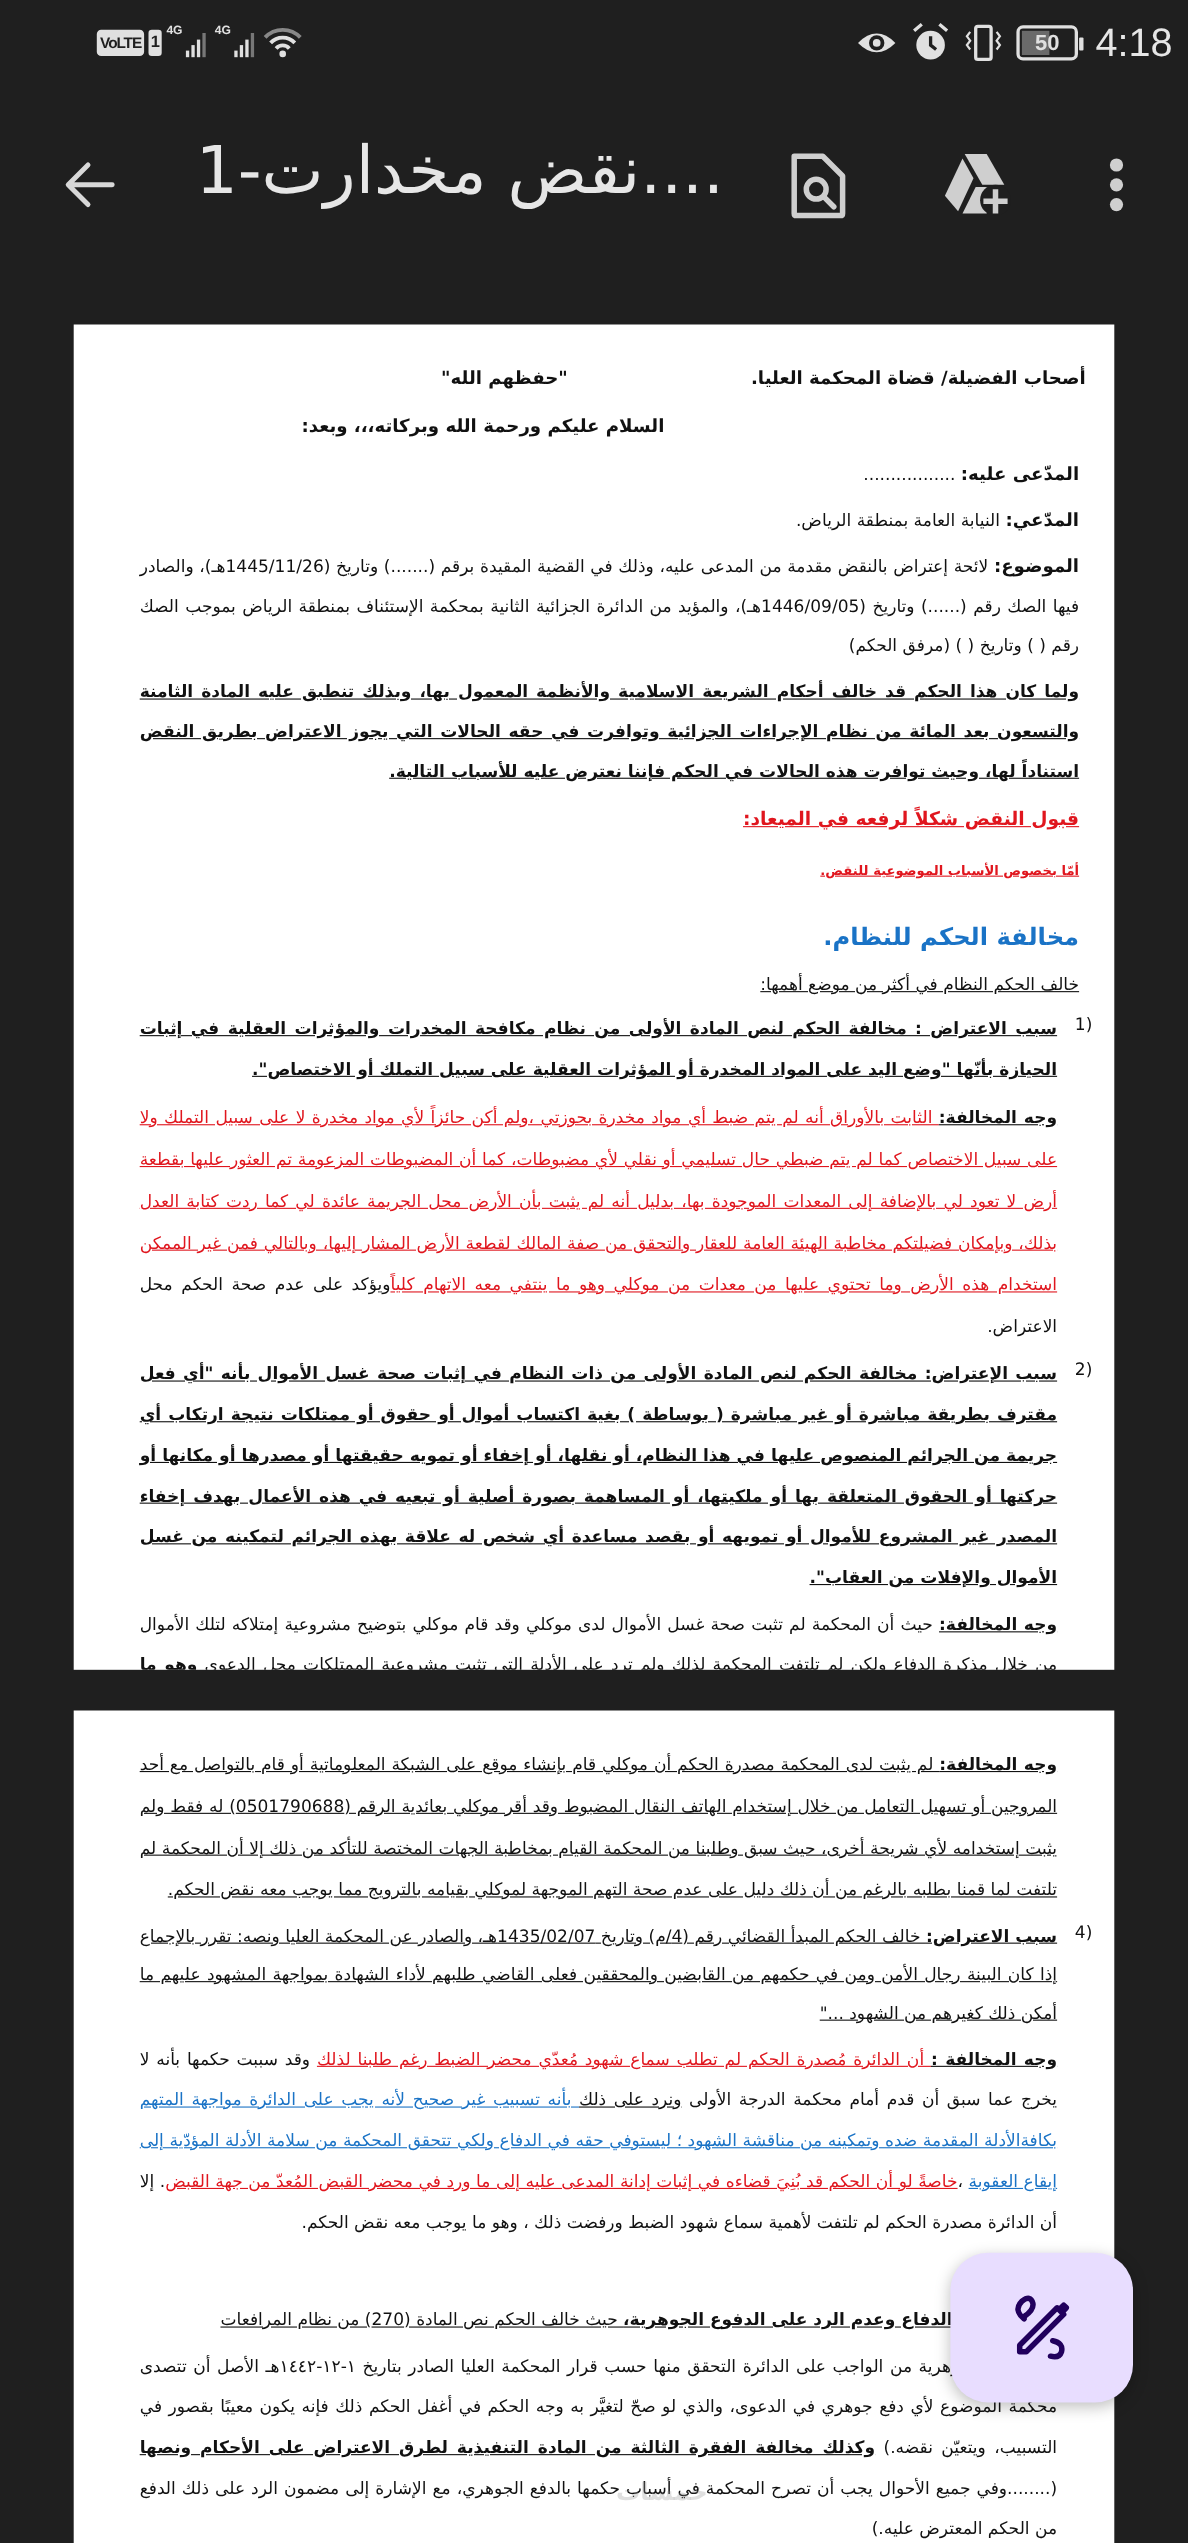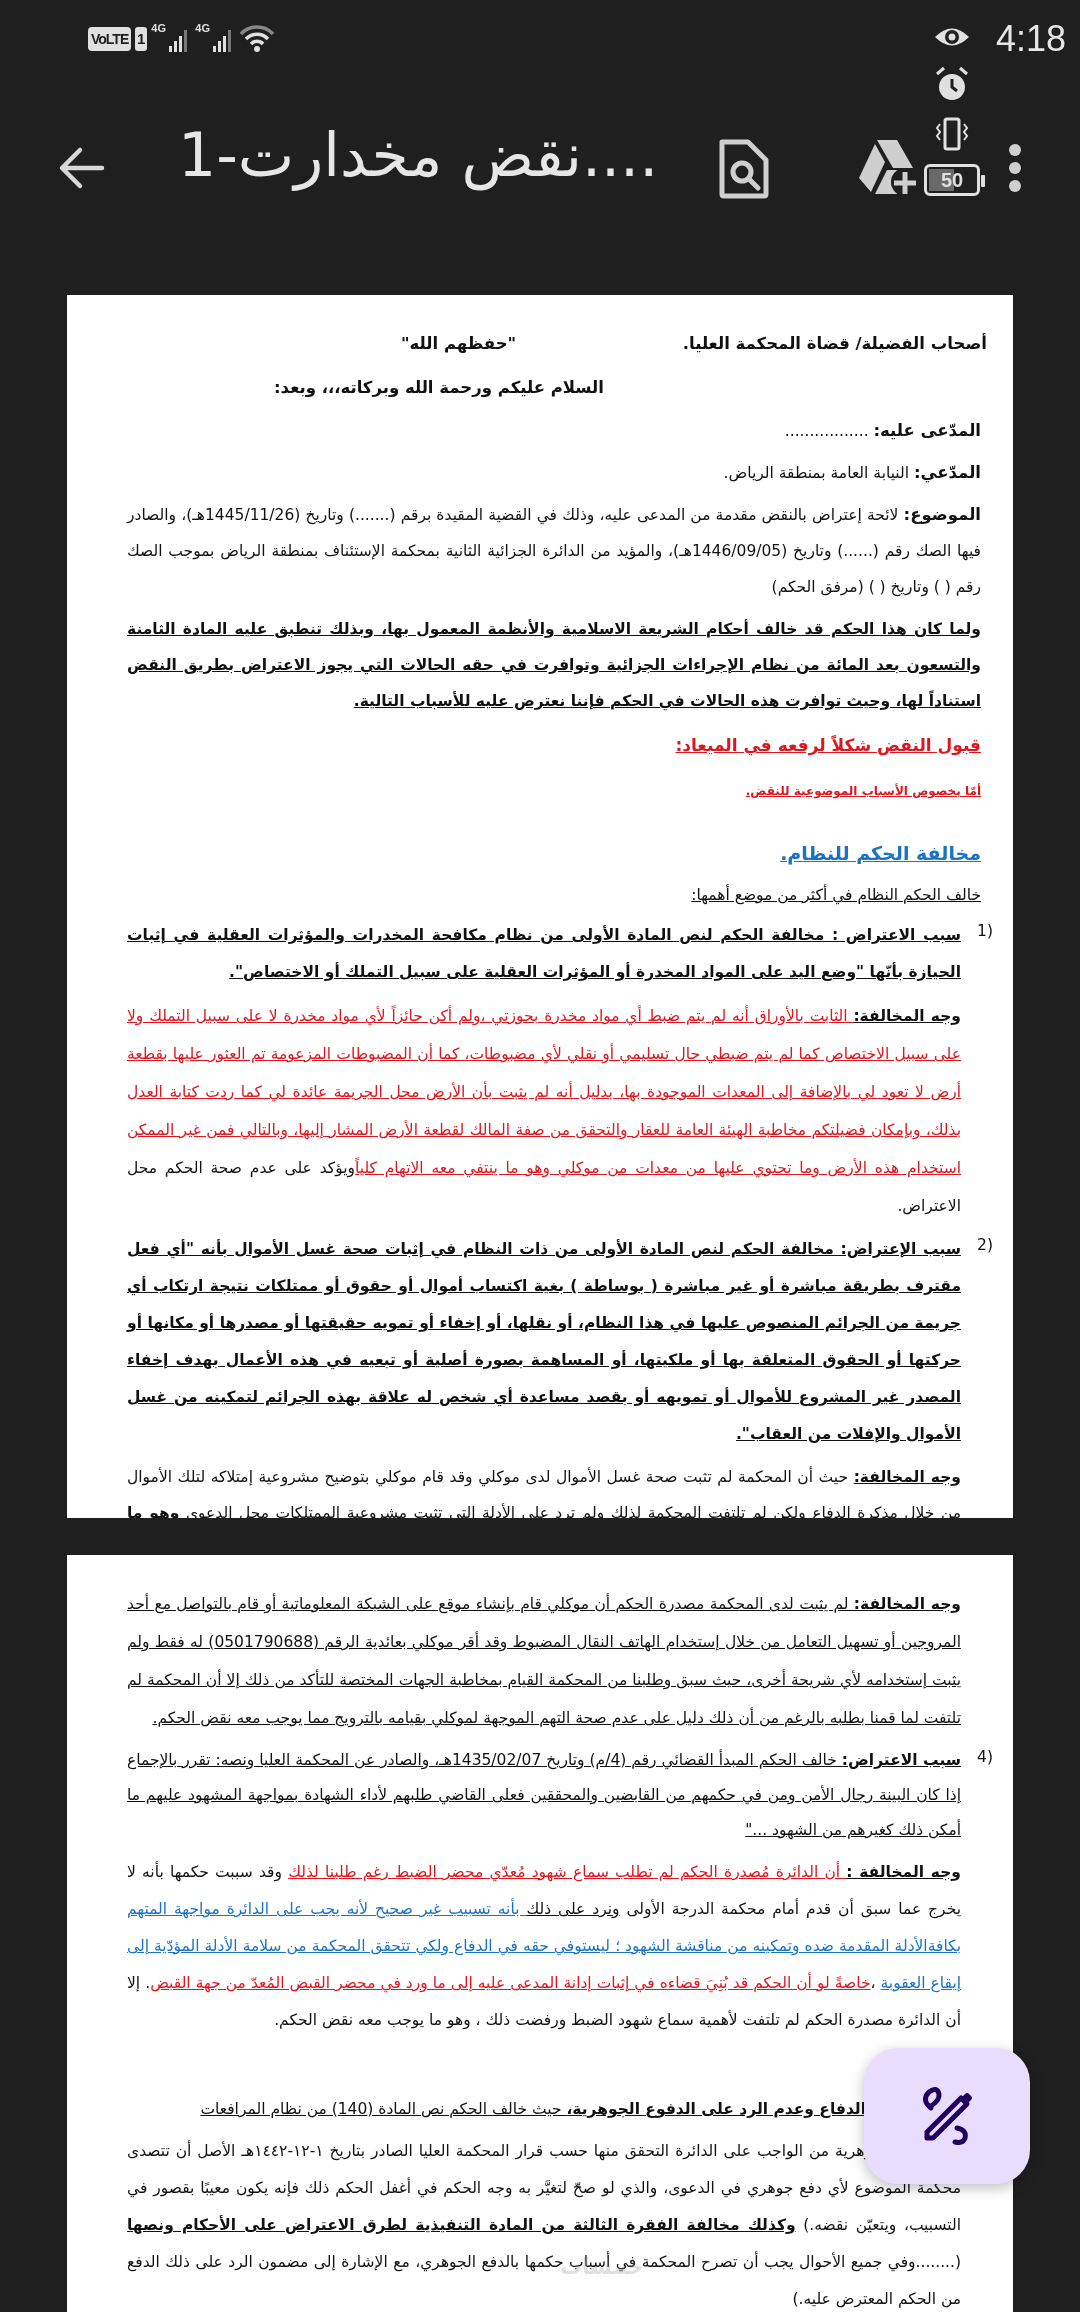--- a/index.html
+++ b/index.html
@@ -10,21 +10,21 @@
   
   .status-bar { position:absolute; left:0; top:0; width:1080px; height:80px; }
   .sb-left { position:absolute; left:88px; top:24px; display:flex; align-items:center; gap:4px; }
   .volte { background:#e0e0e0; color:#1f1f1f; font:bold 14px "Liberation Sans", sans-serif; padding:4px 3px; border-radius:4px; letter-spacing:-1px; }
   .sim { background:#e0e0e0; color:#1f1f1f; font:bold 15px "Liberation Sans", sans-serif; width:12px; height:24px; border-radius:3px; text-align:center; line-height:24px; }
   .sig { position:relative; width:40px; height:30px; }
   .sig .tag { position:absolute; left:0; top:-2px; font:bold 11px "Liberation Sans", sans-serif; color:#e0e0e0; }
   .sig .bars { position:absolute; right:4px; bottom:2px; display:flex; align-items:flex-end; gap:2px; }
   .sig .bars i { display:block; width:3px; background:#e0e0e0; }
   .wifi { width:36px; height:30px; }
-  .sb-right { position:absolute; right:100px; top:20px; display:flex; align-items:center; gap:12px;flex-direction:column; }
+  .sb-right { position:absolute; right:100px; top:20px; display:flex; align-items:center; gap:12px; }
   .time { font:36px "Liberation Sans", sans-serif; color:#e6e6e6; position:absolute; right:14px; top:18px;text-align:right; }
   .sb-right svg { display:block; }
   .battery { width:56px; height:32px; border:3px solid #e0e0e0; border-radius:6px; box-sizing:border-box; position:relative; }
   .battery .fill { position:absolute; left:2px; top:2px; bottom:2px; width:50%; background:#6a6a6a; }
   .battery .lvl { position:absolute; inset:0; text-align:center; font:bold 20px "Liberation Sans", sans-serif; color:#e0e0e0; line-height:26px; }
   .battery::after { content:""; position:absolute; right:-8px; top:8px; width:4px; height:12px; background:#e0e0e0; border-radius:1px; }
 
   
   .app-bar { position:absolute; left:0; top:80px; width:1080px; height:170px; }
   .back-btn { position:absolute; left:54px; top:60px; width:56px; height:56px; }
@@ -45,21 +45,21 @@
   p { margin:6px; }
   .b { font-weight:bold; }
   .u { text-decoration:underline; }
   .red { color:#e0161e; }
   .blue { color:#1a73c6; }
   .center { }
   .just { text-align:justify; }
   .row { display:flex; justify-content:space-between; }
   .head-line { font-weight:bold; font-size:16.5px; line-height:38px; }
   .greet { font-weight:bold; font-size:16.5px; line-height:38px; padding-right:230px; text-align:center; }
-  .sec-title { font-weight:bold; text-decoration:underline; font-size:19px; line-height:40px; }
+  .sec-title { font-weight:bold; font-size:22px; line-height:40px; }
   .item { position:relative; padding-right:20px; }
   .item .num { position:absolute; right:-6px; top:0; font-weight:normal; direction:ltr; }
   .sp { height:10px; }
   .sp2 { height:40px; }
 
   
   .fab { position:absolute; left:864px; top:2048px; width:166px; height:136px; background:#e8ddff; border-radius:34px;
          box-shadow:0 4px 14px rgba(0,0,0,0.25); display:flex; align-items:center; justify-content:center; }
   .watermark { position:absolute; left:560px; top:2254px; font-size:22px; color:rgba(150,150,150,0.3); font-weight:bold; }
 </style>
@@ -191,21 +191,21 @@
     <div class="item">
       <p class="just u" style="line-height:38px"><span class="b">وجه المخالفة:</span><span> لم يثبت لدى المحكمة مصدرة الحكم أن موكلي قام بإنشاء موقع على الشبكة المعلوماتية أو قام بالتواصل  مع أحد المروجين أو تسهيل التعامل من خلال إستخدام الهاتف النقال المضبوط وقد أقر موكلي بعائدية الرقم (0501790688) له فقط ولم يثبت إستخدامه لأي شريحة أخرى، حيث سبق وطلبنا من المحكمة القيام بمخاطبة الجهات المختصة للتأكد من ذلك إلا أن المحكمة لم تلتفت لما قمنا بطلبه بالرغم من أن ذلك دليل على عدم صحة التهم الموجهة لموكلي بقيامه بالترويج مما يوجب معه نقض الحكم.</span></p>
     </div>
     <div class="item">
       <span class="num b">4)</span>
       <p class="just u" style="line-height:35px"><span class="b">سبب الاعتراض:</span><span> خالف الحكم المبدأ القضائي رقم (4/م) وتاريخ 1435/02/07هـ، والصادر عن المحكمة العليا ونصه: تقرر بالإجماع إذا كان البينة رجال الأمن ومن في حكمهم من القابضين والمحققين فعلى القاضي طلبهم لأداء الشهادة بمواجهة المشهود عليهم ما أمكن ذلك كغيرهم من الشهود ..."</span></p>
       <p class="just" style="line-height:37px"><span class="b u">وجه المخالفة :</span><span class="u red"> أن الدائرة مُصدرة الحكم لم تطلب سماع شهود مُعدّي محضر الضبط رغم طلبنا لذلك</span><span> وقد سببت حكمها بأنه لا يخرج عما سبق أن قدم أمام محكمة الدرجة الأولى </span><span class="u">ونرد على ذلك</span><span class="u blue"> بأنه تسبيب غير صحيح لأنه يجب على الدائرة مواجهة المتهم بكافةالأدلة المقدمة ضده وتمكينه من مناقشة الشهود ؛ ليستوفي حقه في الدفاع ولكي تتحقق المحكمة من سلامة الأدلة المؤدّية إلى إيقاع العقوبة</span><span> ،</span><span class="u red">خاصةً لو أن الحكم قد بُنِيَ قضاءه في إثبات إدانة المدعى عليه إلى ما ورد في محضر القبض المُعدّ من جهة القبض</span><span>. إلا أن الدائرة مصدرة الحكم لم تلتفت لأهمية سماع شهود الضبط ورفضت ذلك ، وهو ما يوجب معه نقض الحكم.</span></p>
     </div>
     <div class="sp2"></div>
     <div class="item">
-      <p class="just" style="line-height:36px"><span class="b u">الإخلال بحق الدفاع وعدم الرد على الدفوع الجوهرية،</span><span class="u"> حيث خالف الحكم نص المادة (140) من نظام المرافعات</span></p>
+      <p class="just" style="line-height:36px"><span class="b u">الإخلال بحق الدفاع وعدم الرد على الدفوع الجوهرية،</span><span class="u"> حيث خالف الحكم نص المادة (270) من نظام المرافعات</span></p>
       <p class="just" style="line-height:37px"><span>إن الدفوع الجوهرية من الواجب على الدائرة التحقق منها حسب قرار المحكمة العليا الصادر بتاريخ ١-١٢-١٤٤٢هـ الأصل أن تتصدى محكمة الموضوع لأي دفع جوهري في الدعوى، والذي لو صحّ لتغيَّر به وجه الحكم في أغفل الحكم ذلك فإنه يكون معيبًا بقصور في التسبيب، ويتعيّن نقضه.) </span><span class="b u">وكذلك مخالفة الفقرة الثالثة من المادة التنفيذية لطرق الاعتراض على الأحكام ونصها</span><span> (........وفي جميع الأحوال يجب أن تصرح المحكمة في أسباب حكمها بالدفع الجوهري، مع الإشارة إلى مضمون الرد على ذلك الدفع من الحكم المعترض عليه.)</span></p>
       <p class="just" style="line-height:37px"><span class="b u">وجه المخالفة:</span><span> وحيثُ أنني قد دفعت بدفوع جوهرية أمام محكمتي الدرجة الأولى والاستئناف أهمها: </span><span class="u blue">طلب إحضار مُعدّي محضر الضبط لسماع شهادتهم وأهمية ذلك خاصةً أن الدائرة مصدرة الحكم المعترض عليه  قد عرضت إجابة المدعى عليه على المدعى العام بالبينة على دعواه لم يتقدم به في محضر الضبط فأكد المدعي العام ذكر أنه لا يوجد لديه بينة سوى</span></p>
     </div>
   </div>
 </div>
 
 <div class="watermark">خمسات</div>
 
 <div class="fab">
   <svg width="60" height="60" viewBox="0 0 60 60">

